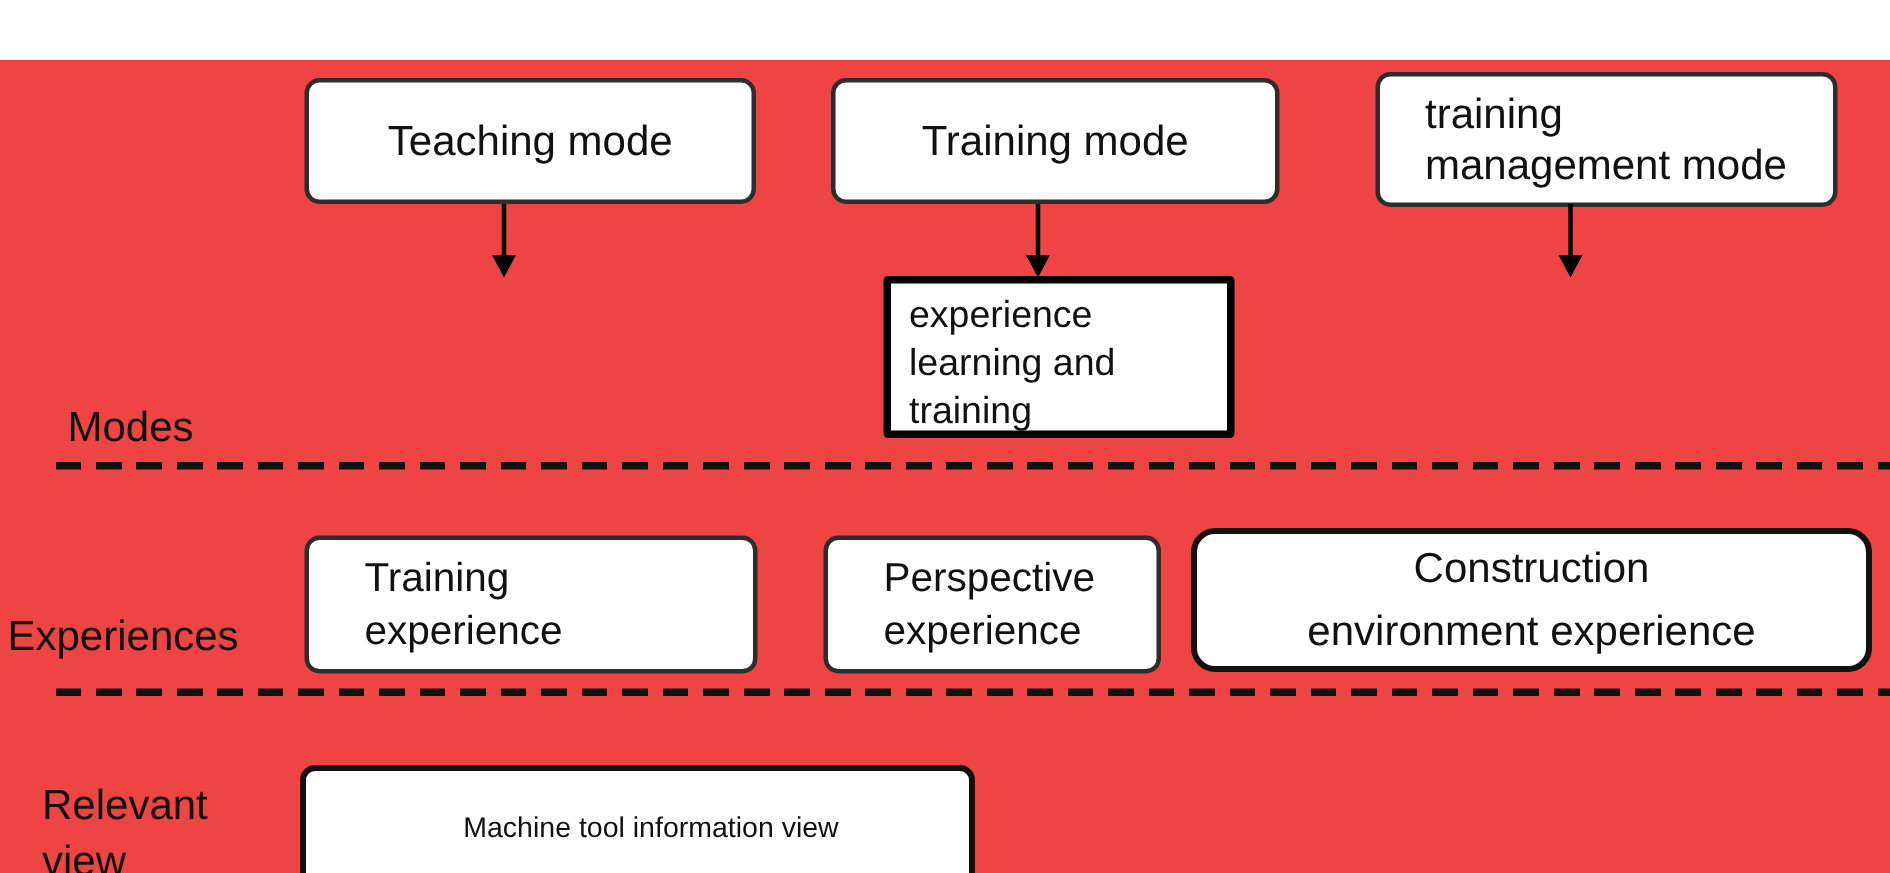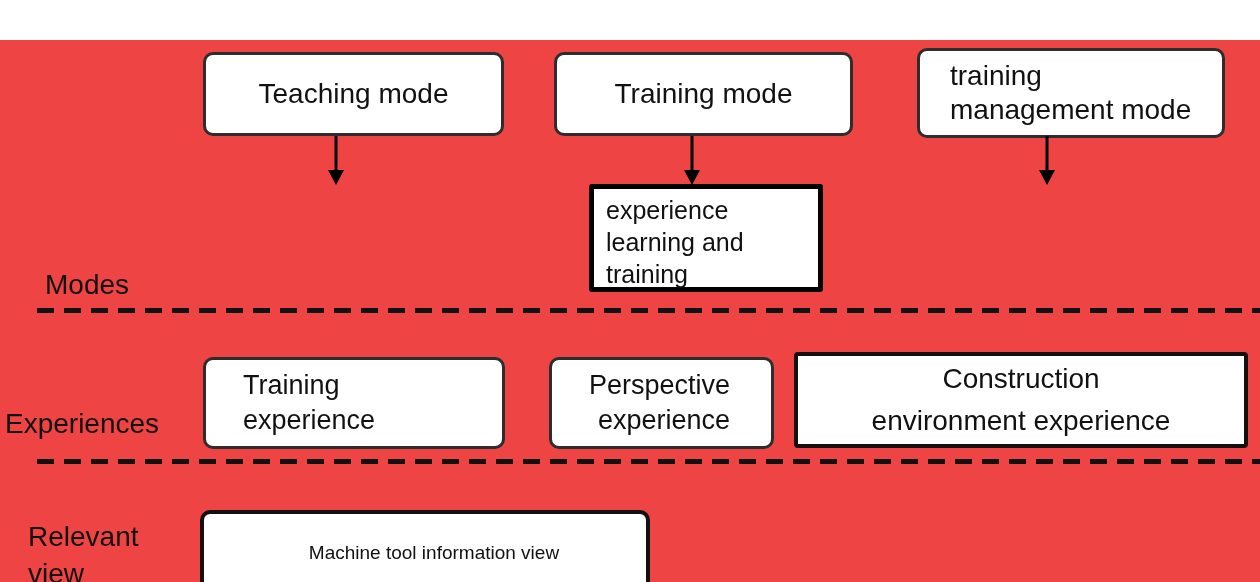--- a/index.html
+++ b/index.html
@@ -2,21 +2,21 @@
 <html><head>
 <meta charset="utf-8">
 <style>
   html,body { margin:0; padding:0; background:#ffffff; }
   .canvas {
     position:relative; width:1260px; height:582px; background:#ef4444;
     font-family:Liberation Sans, sans-serif; color:#111; overflow:hidden;margin-top:40px;
   }
   .box { position:absolute; box-sizing:border-box; background:#fff; }
   .rounded-thin { border:3px solid #2d2d2d; border-radius:10px; }
-  .rounded-bold { border:4px solid #111; border-radius:4px; }
+  .rounded-bold { border:4px solid #111; border-radius:16px; }
   .thick { border:5px solid #000; border-radius:3px; }
   .center-text { display:flex; align-items:center; justify-content:center; text-align:center; }
   .left-center { display:flex; align-items:center; justify-content:flex-start; }
   .pre { white-space:pre-line; }
   .mode-title { font-size:28px; }
   .detail-text { font-size:25px; line-height:32px; padding:5px 8px 0 12px; }
   .exp-text { font-size:27px; line-height:35px; }
   .res-text { font-size:19px;padding-left:18px; }
   .rowlabel { position:absolute; font-size:28px; line-height:37px; color:#111; }
   .dash {
@@ -66,21 +66,21 @@
   <div class="rowlabel" style="left:28px; top:478px; width:160px;">Relevant view</div>
 
   <div class="dash" style="top:268px;"></div>
   <div class="dash" style="top:419px;"></div>
   <div class="dash" style="top:567px;"></div>
 
   <div class="box rounded-thin left-center exp-text" style="left:203px; top:317px; width:302px; height:92px; padding-left:37px;">
     <span class="pre">Training
 experience</span>
   </div>
-  <div class="box rounded-thin left-center exp-text" style="left:549px; top:317px; width:225px; height:92px; padding-left:37px;text-align:right;">
+  <div class="box rounded-thin left-center exp-text" style="left:549px; top:317px; width:225px; height:92px; padding-left:37px;">
     <span class="pre">Perspective
 experience</span>
   </div>
   <div class="box rounded-bold center-text" style="left:794px; top:312px; width:454px; height:96px; font-size:28px; line-height:42px;">
     <span class="pre">Construction
 environment experience</span>
   </div>
 
   <div class="box center-text res-text" style="left:200px; top:470px; width:450px; height:86px; border:4px solid #111; border-radius:10px;">
     <span class="pre">Machine tool information view</span>

